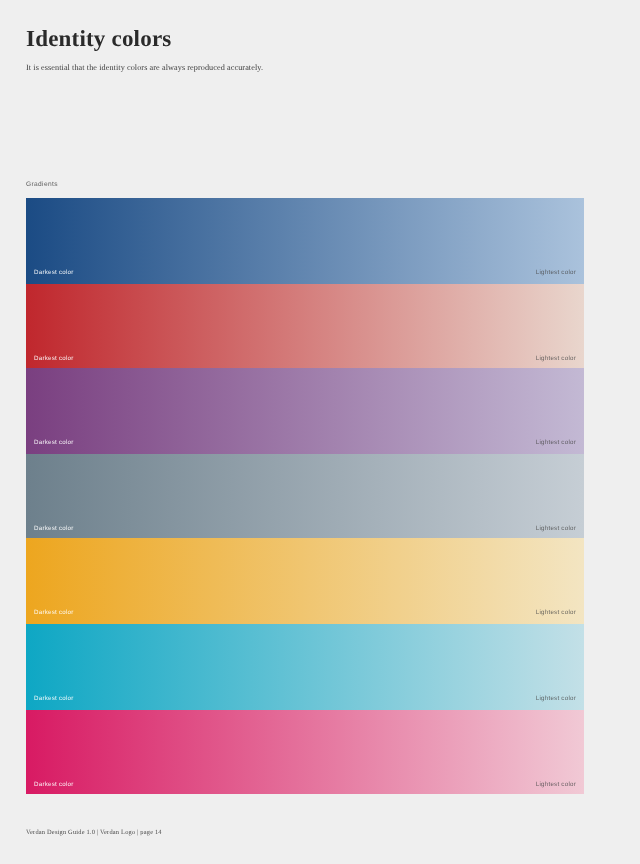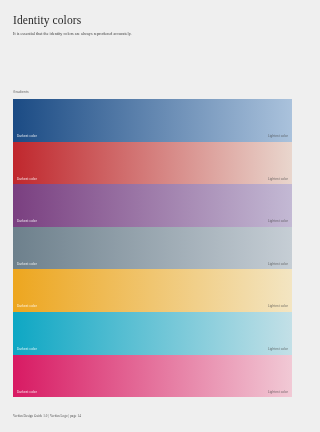--- a/index.html
+++ b/index.html
@@ -18,21 +18,21 @@
     position: absolute;
     inset: 0;
     padding: 0;
   }
   .header {
     padding: 14px 13px 0 13px;
   }
   .page-title {
     font-family: "Liberation Serif", serif;
     font-size: 11.5px;
-    font-weight: 400;
+    font-weight: 700;
     color: #2a2a2a;
     letter-spacing: 0.1px;
     margin: 0 0 4px 0;
     line-height: 1.1;
   }
   .page-subtitle {
     font-family: "Liberation Serif", serif;
     font-size: 4.1px;
     color: #3c3c3c;
     letter-spacing: 0.04px;

